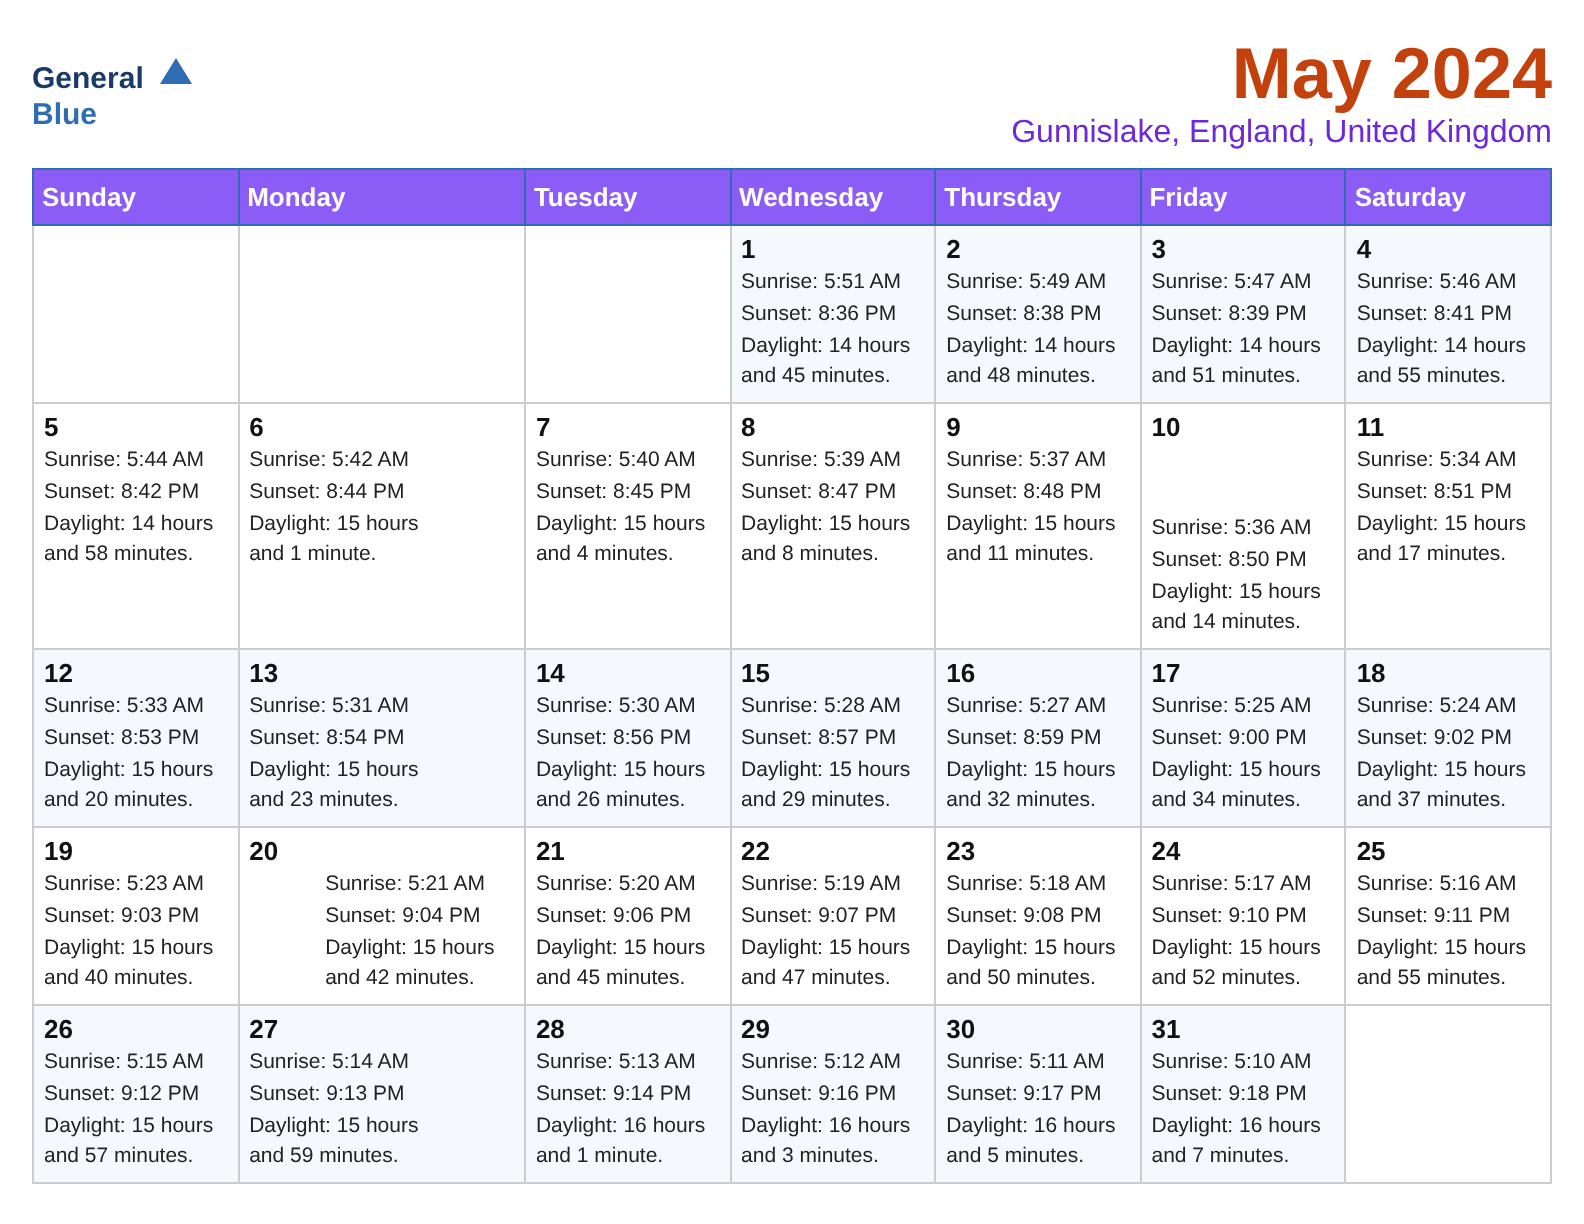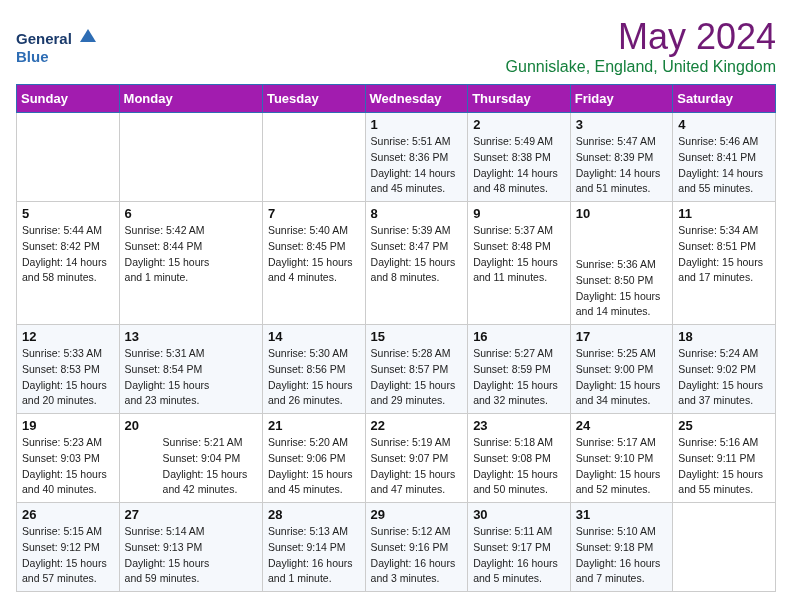--- a/index.html
+++ b/index.html
@@ -18,35 +18,35 @@
     }
     .logo {
       display: flex;
       align-items: center;
     }
     .title-block {
       text-align: right;
     }
     .main-title {
       font-size: 36px;
-      font-weight: normal;
-      color: #701a75;
+      font-weight: bold;
+      color: #c2410c;
     }
     .subtitle {
       font-size: 16px;
-      color: #15803d;
+      color: #6d28d9;
       font-weight: normal;
     }
     table {
       width: 100%;
       border-collapse: collapse;
       font-size: 11px;
     }
     thead tr th {
-      background-color: #a21caf;
+      background-color: #8b5cf6;
       color: #fff;
       padding: 6px 4px;
       text-align: left;
       font-size: 13px;
       font-weight: bold;
       border: 1px solid #2e6db4;
     }
     tbody tr td {
       border: 1px solid #ccc;
       padding: 4px 5px;

